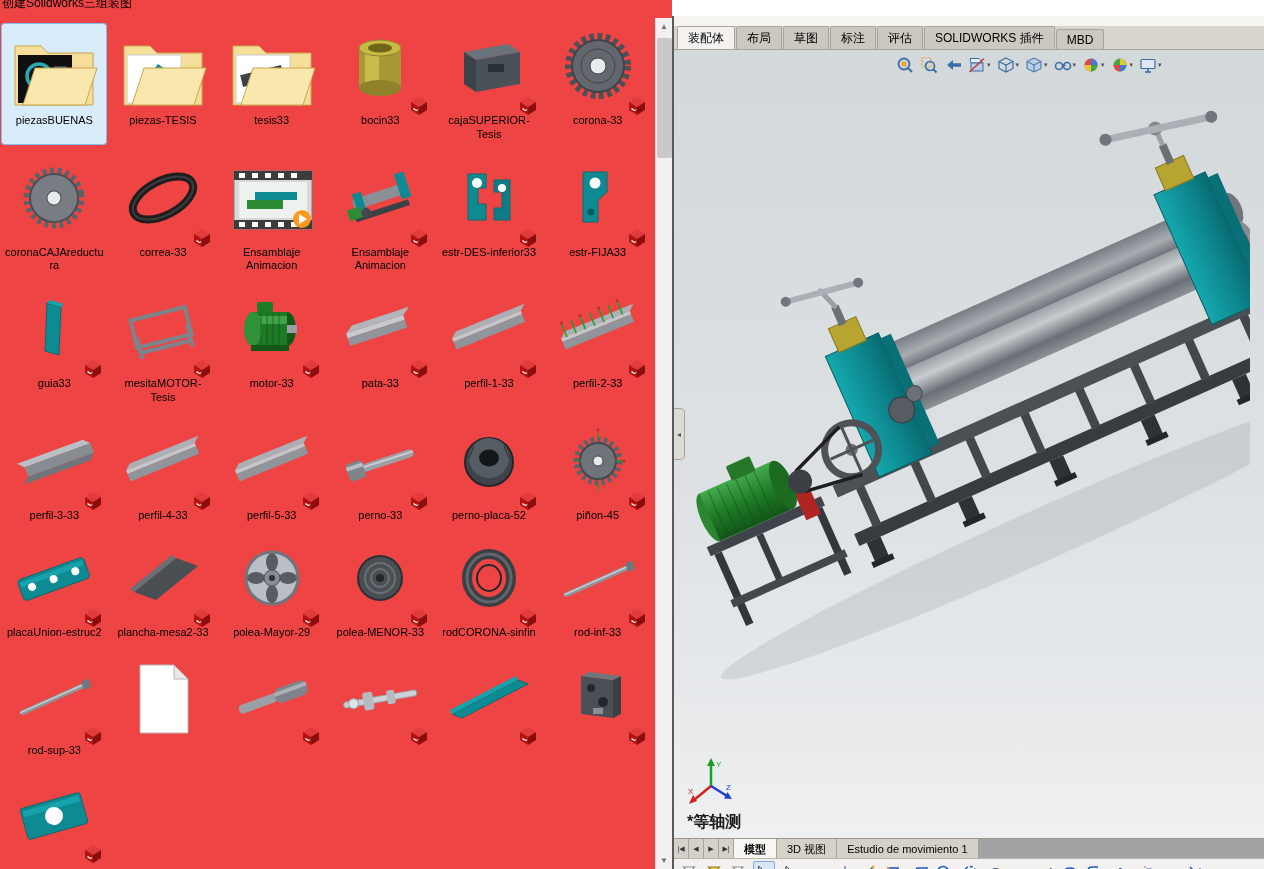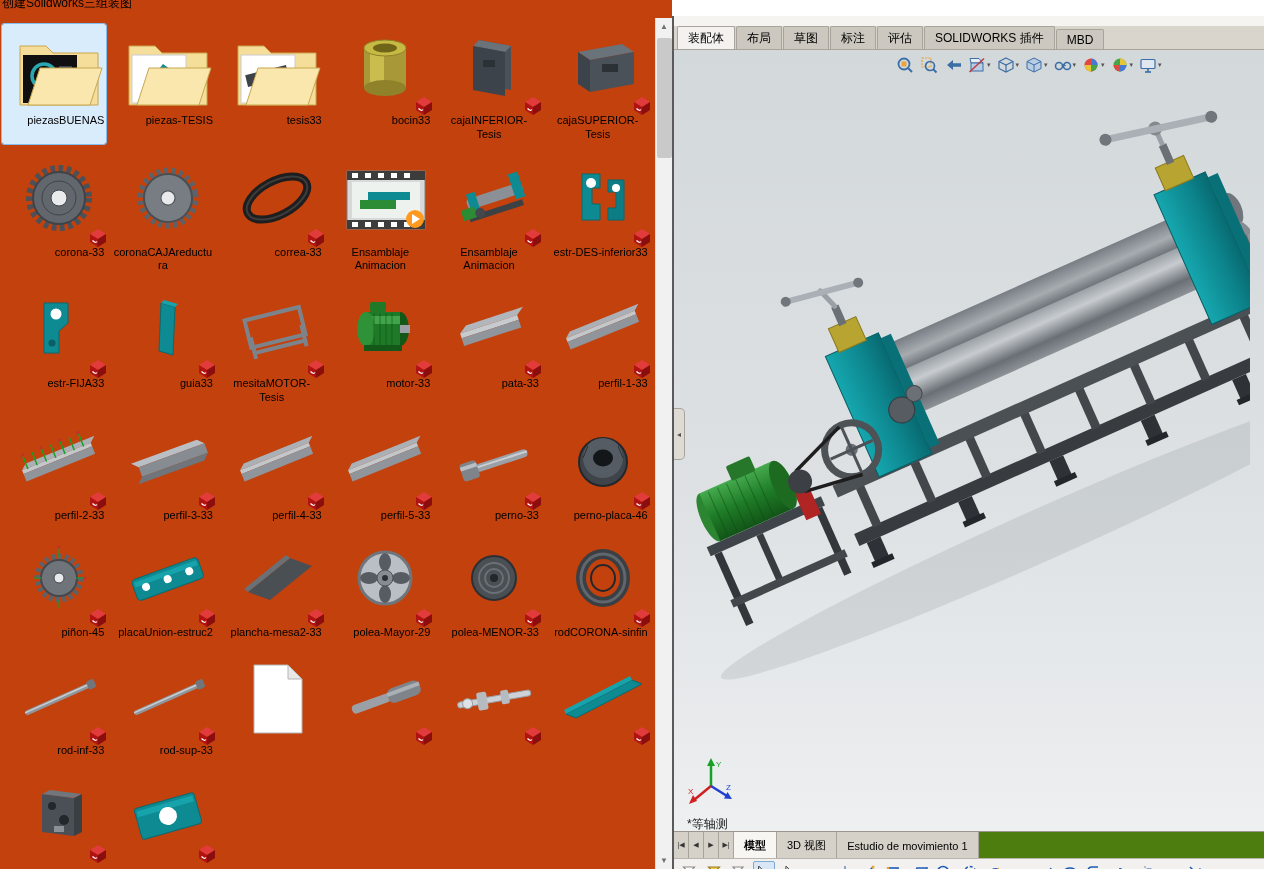--- a/index.html
+++ b/index.html
@@ -1,25 +1,25 @@
 <!DOCTYPE html>
 <html><head>
 <meta charset="utf-8">
 <style>
   *{margin:0;padding:0;box-sizing:border-box}
   html,body{width:1264px;height:869px;overflow:hidden;background:#fff;
     font-family:"Liberation Sans",sans-serif;color:#000}
   .screen{position:relative;width:1264px;height:869px;background:#fff}
 
   
-  .explorer{position:absolute;left:0;top:0;width:672px;height:869px;background:#c2410c;overflow:hidden}
+  .explorer{position:absolute;left:0;top:0;width:672px;height:869px;background:#ef4444;overflow:hidden}
   .win-title{position:absolute;top:-5px;left:2px;font-size:12px;white-space:nowrap;color:#000}
   .file-grid{position:absolute;left:0;top:24px;width:652px;display:grid;
     grid-template-columns:repeat(6,1fr);row-gap:12px;justify-items:center}
-  .file-item{width:104px;display:flex;flex-direction:column;align-items:flex-end;padding:2px;border-radius:2px}
+  .file-item{width:104px;display:flex;flex-direction:column;align-items:center;padding:2px;border-radius:2px}
   .file-item.selected{background:#d9ecfc;outline:1px solid #84bdf0}
   .thumb{width:90px;height:86px;position:relative;flex:none}
   .thumb svg{display:block}
   .swb{position:absolute;right:-5px;bottom:-5px}
   .flabel{font-size:11px;line-height:1.25;text-align:center;max-width:100px;overflow-wrap:anywhere;margin-top:2px}
 
   .scrollbar{position:absolute;right:0;top:18px;bottom:0;width:17px;background:#f1f1f1;border-left:1px solid #ddd}
   .sb-btn{height:17px;background:#f1f1f1;color:#707070;font-size:8px;text-align:center;line-height:17px}
   .sb-btn.down{position:absolute;bottom:0;left:0;right:0}
   .sb-thumb{position:absolute;top:20px;left:1px;width:15px;height:120px;background:#c9c9c9;border-radius:2px}
@@ -32,25 +32,25 @@
     margin-right:1px;border-radius:2px 2px 0 0;white-space:nowrap;cursor:default}
   .rtab.active{background:#f4f2ef}
 
   .viewport{position:absolute;left:0;top:34px;right:0;height:792px;overflow:hidden;
     background:linear-gradient(180deg,#d3d8db 0%,#dde1e3 55%,#eef0f1 100%)}
   .hud{position:absolute;top:4px;left:220px;display:flex;align-items:center;gap:2px}
   .hud-item{display:flex;align-items:center;padding:2px 2px;border-radius:2px}
   .caret{font-size:7px;color:#555;margin-left:1px}
   .machine{position:absolute;left:6px;top:16px}
   .triad{position:absolute;left:12px;bottom:30px}
-  .view-label{position:absolute;left:13px;bottom:9px;font-size:12px;color:#1a1a1a;font-weight:normal}
+  .view-label{position:absolute;left:13px;bottom:9px;font-size:16px;color:#1a1a1a;font-weight:bold}
   .flyout-tab{position:absolute;left:0;top:358px;width:11px;height:52px;background:#dedbd5;border:1px solid #a9a49b;
     border-left:none;border-radius:0 5px 5px 0;font-size:8px;color:#555;display:flex;align-items:center;justify-content:center}
 
-  .doc-tabs{position:absolute;left:0;bottom:27px;right:0;height:27px;background:#4d7c0f;border-top:1px solid #9a968e;
+  .doc-tabs{position:absolute;left:0;bottom:27px;right:0;height:20px;background:#a3a3a3;border-top:1px solid #9a968e;
     display:flex;align-items:stretch}
   .nav-btn{width:15px;font-size:7px;color:#333;background:#d5d1c9;border-right:1px solid #a9a49b;
     display:flex;align-items:center;justify-content:center}
   .dtab{font-size:11px;padding:1px 10px 0;background:#d5d1c9;border-right:1px solid #a9a49b;white-space:nowrap;display:flex;align-items:center}
   .dtab.active{background:#f7f6f3;font-weight:bold}
 
   .bottom-toolbar{position:absolute;left:0;bottom:0;right:0;height:27px;background:#f2f1ef;border-top:1px solid #b8b4ae;
     display:flex;align-items:center;padding:0 4px;gap:3px}
   .bicon{width:22px;height:22px;display:flex;align-items:center;justify-content:center;border-radius:2px;flex:none}
   .bicon.active{background:#d8e6f5;border:1px solid #7fa8d4}
@@ -111,37 +111,20 @@
               <ellipse cx="45" cy="22" rx="12" ry="4.5" fill="#6f6519"></ellipse>
             </svg>
             <svg class="swb" viewBox="0 0 22 22" width="22" height="22">
               <polygon points="3,7 11,2 19,7 11,12" fill="#e23b3b"></polygon>
               <polygon points="3,7 11,12 11,20 3,15" fill="#b11212"></polygon>
               <polygon points="11,12 19,7 19,15 11,20" fill="#8c0d0d"></polygon>
               <path d="M5.5 13.5 q3 3 4.5 1" stroke="#fff" stroke-width="1.2" fill="none"></path>
             </svg>
           </div>
           <div class="flabel">bocin33</div>
-        </div>
-        <div class="file-item">
-          <div class="thumb">
-            <svg viewBox="0 0 90 86" width="90" height="86">
-              <polygon points="30,14 62,20 62,64 30,58" fill="#4a5158"></polygon>
-              <polygon points="30,14 62,20 56,26 24,20" fill="#6a727a"></polygon>
-              <polygon points="24,20 56,26 56,70 24,64" fill="#3d434a"></polygon>
-              <rect x="34" y="34" width="12" height="7" fill="#2c3136"></rect>
-            </svg>
-            <svg class="swb" viewBox="0 0 22 22" width="22" height="22">
-              <polygon points="3,7 11,2 19,7 11,12" fill="#e23b3b"></polygon>
-              <polygon points="3,7 11,12 11,20 3,15" fill="#b11212"></polygon>
-              <polygon points="11,12 19,7 19,15 11,20" fill="#8c0d0d"></polygon>
-              <path d="M5.5 13.5 q3 3 4.5 1" stroke="#fff" stroke-width="1.2" fill="none"></path>
-            </svg>
-          </div>
-          <div class="flabel">cajaINFERIOR-Tesis</div>
         </div>
         <div class="file-item">
           <div class="thumb">
             <svg viewBox="0 0 90 86" width="90" height="86">
               <polygon points="20,26 64,18 76,26 32,34" fill="#6a727a"></polygon>
               <polygon points="20,26 32,34 32,66 20,58" fill="#3d434a"></polygon>
               <polygon points="32,34 76,26 76,58 32,66" fill="#4a5158"></polygon>
               <rect x="44" y="38" width="16" height="8" fill="#2c3136"></rect>
             </svg>
             <svg class="swb" viewBox="0 0 22 22" width="22" height="22">
@@ -488,21 +471,21 @@
               <ellipse cx="45" cy="37" rx="10" ry="8.5" fill="#14171a"></ellipse>
               <path d="M25 37 l5 -12 M65 37 l-5 -12" stroke="#2c3034" fill="none"></path>
             </svg>
             <svg class="swb" viewBox="0 0 22 22" width="22" height="22">
               <polygon points="3,7 11,2 19,7 11,12" fill="#e23b3b"></polygon>
               <polygon points="3,7 11,12 11,20 3,15" fill="#b11212"></polygon>
               <polygon points="11,12 19,7 19,15 11,20" fill="#8c0d0d"></polygon>
               <path d="M5.5 13.5 q3 3 4.5 1" stroke="#fff" stroke-width="1.2" fill="none"></path>
             </svg>
           </div>
-          <div class="flabel">perno-placa-46</div>
+          <div class="flabel">perno-placa-52</div>
         </div>
         <div class="file-item">
           <div class="thumb">
             <svg viewBox="0 0 90 86" width="90" height="86">
               <circle cx="45" cy="40" r="21" fill="none" stroke="#5d6268" stroke-width="7" stroke-dasharray="3.5 3"></circle>
               <circle cx="45" cy="40" r="18" fill="#6e747a" stroke="#44484c" stroke-width="2"></circle>
               <circle cx="45" cy="40" r="5" fill="#e8eaec" stroke="#44484c"></circle>
               <g stroke="#18a024">
                 <line x1="45" y1="10" x2="45" y2="20"></line>
                 <line x1="70" y1="40" x2="62" y2="40"></line>

